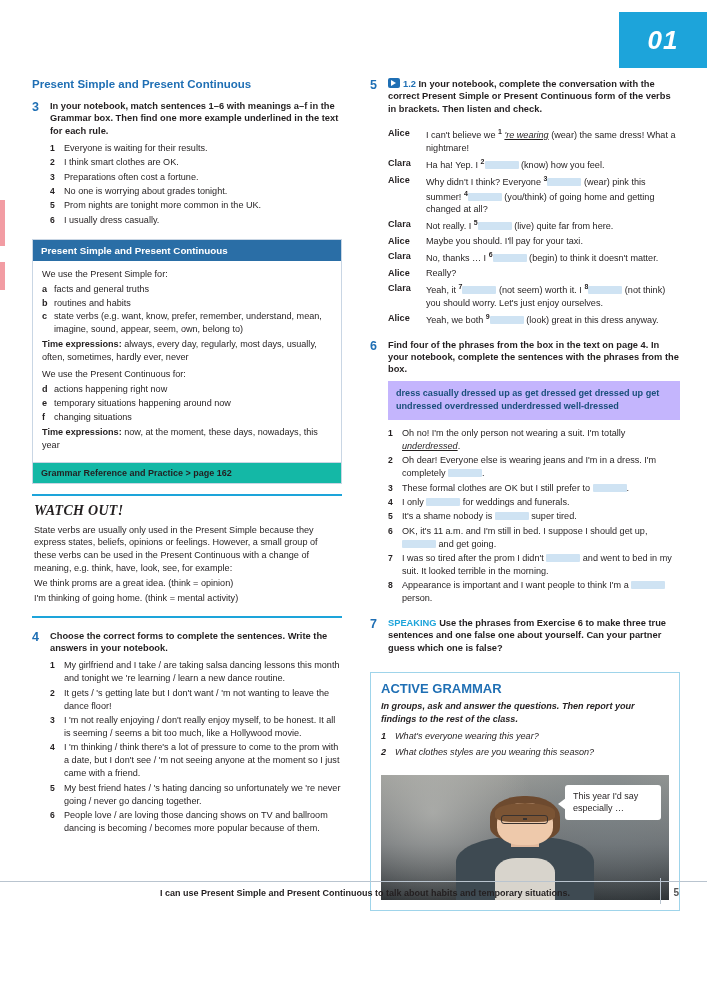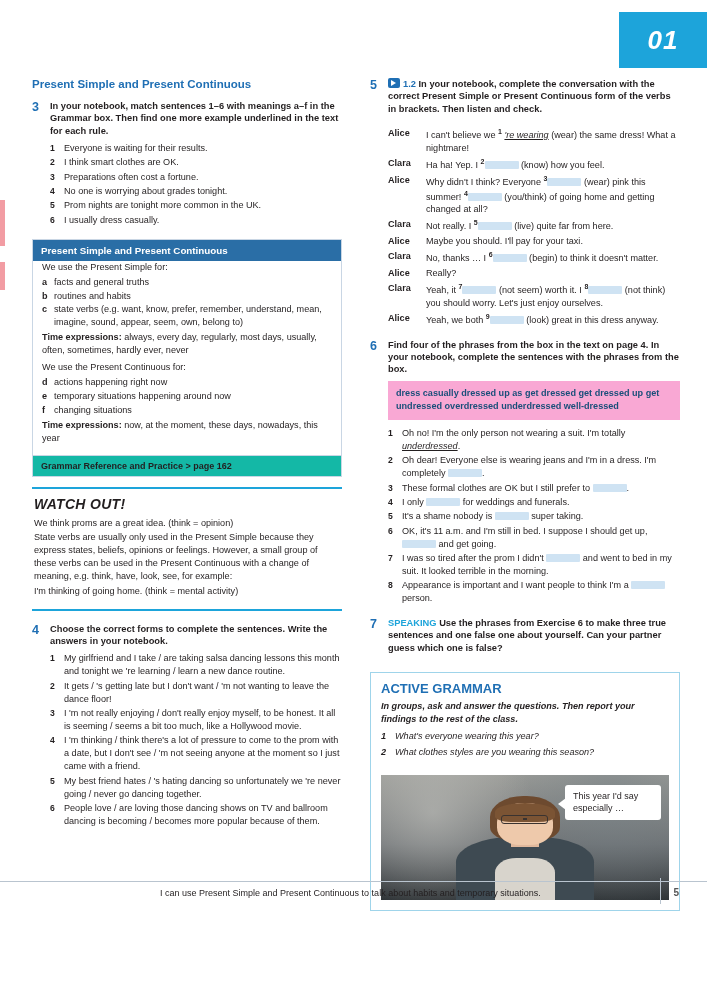--- a/index.html
+++ b/index.html
@@ -56,38 +56,39 @@
   .ol li .n {
     position:absolute; left:0; top:0; font-weight:bold; color:#231f20; font-size:8.6px;
   }
 
   
   .gbox { border:1px solid #c9d6e4; margin-bottom:10px; background:#ffffff; }
   .gbox-head {
     background:#2a6ea6; color:#fff; font-size:9.8px; font-weight:bold;
     padding:5px 8px;
   }
-  .gbox-body { padding:0 9px 8px 9px; font-size:9.1px; line-height:1.42; }
+  .gbox-body { padding:7px 9px 8px 9px; font-size:9.1px; line-height:1.42; }
   .gbox-body p { margin:0 0 2px 0; }
   .gbox-body .lettered { margin:0 0 2px 0; padding:0; list-style:none; }
   .gbox-body .lettered li { position:relative; padding-left:12px; margin-bottom:1px; }
   .gbox-body .lettered li .L { position:absolute; left:0; top:0; font-weight:bold; }
   .gbox-foot {
     border-top:1px solid #c9d6e4; background:#14b8a6;
     font-size:9px; font-weight:bold; padding:5px 8px; color:#231f20;
   }
 
   
   .watchout {
     border-top:2px solid #1da4da; border-bottom:2px solid #1da4da;
     padding:7px 2px 9px 2px; margin-bottom:12px;
   }
   .watchout h3 {
     margin:0 0 5px 0; font-style:italic; font-size:14px; font-weight:bold;
     letter-spacing:0.3px;
+    font-family:Liberation Serif, serif;
   }
   .watchout p { margin:0 0 2px 0; font-size:9.1px; line-height:1.42; }
 
   
   .audio-ico {
     display:inline-block; width:12px; height:10px; background:#1f6fb4;
     border-radius:2px; position:relative; vertical-align:-1px; margin-right:3px;
   }
   .audio-ico::after {
     content:""; position:absolute; left:3px; top:2px;
@@ -100,21 +101,21 @@
   .dline { display:flex; font-size:9.1px; line-height:1.42; margin-bottom:2px; }
   .dname { width:38px; flex:0 0 38px; font-weight:bold; }
   .dtext { flex:1; }
   .gap {
     display:inline-block; background:#cfe3f3; height:8px; width:34px;
     vertical-align:-1px; border-radius:1px;
   }
   sup { font-size:7px; font-weight:bold; }
 
   .wordbox {
-    background:#f9a8d4; padding:6px 8px; font-size:9.1px; line-height:1.5;
+    background:#c4b5fd; padding:6px 8px; font-size:9.1px; line-height:1.5;
     margin:5px 0 7px 0; color:#1a4f7a; font-weight:bold;
   }
 
   .speaking-tag { color:#1da4da; font-weight:bold; font-size:9.3px; }
 
   .active-grammar {
     border:1px solid #9fd4ea; margin-top:18px;
   }
   .ag-head {
     color:#1f6fb4; font-size:13px; font-weight:bold; padding:8px 10px 4px 10px;
@@ -186,21 +187,21 @@
   
   .footer {
     position:absolute; left:0; bottom:18px; width:707px;
     border-top:1px solid #b9c4cf;
     padding-top:5px;
   }
   .footer-inner {
     display:flex; align-items:center; justify-content:space-between;
     padding:0 28px 0 160px;
   }
-  .footer-text { font-size:9px; font-weight:normal; }
+  .footer-text { font-size:9px; font-weight:bold; }
   .footer-page { font-size:10px; font-weight:bold; color:#555; }
   .footer-rule {
     position:absolute; right:46px; bottom:-6px; width:1px; height:26px; background:#b9c4cf;
   }
 
   i.it { font-style:italic; }
   b.bd { font-weight:bold; }
   u.ul { text-decoration:underline; }
 </style>
 </head>
@@ -252,22 +253,22 @@
             <li><span class="L">e</span><span>temporary situations happening around now</span></li>
             <li><span class="L">f</span><span>changing situations</span></li>
           </ul>
           <p><b class="bd">Time expressions:</b> <span>now, at the moment, these days, nowadays, this year</span></p>
         </div>
         <div class="gbox-foot">Grammar Reference and Practice &gt; page 162</div>
       </div>
 
       <div class="watchout">
         <h3>WATCH OUT!</h3>
+        <p>State verbs are usually only used in the Present Simple because they express states, beliefs, opinions or feelings. However, a small group of these verbs can be used in the Present Continuous with a change of meaning, e.g. think, have, look, see, for example:</p>
         <p>We think proms are a great idea. (think = opinion)</p>
-        <p>State verbs are usually only used in the Present Simple because they express states, beliefs, opinions or feelings. However, a small group of these verbs can be used in the Present Continuous with a change of meaning, e.g. think, have, look, see, for example:</p>
         <p>I'm thinking of going home. (think = mental activity)</p>
       </div>
 
       <div class="ex">
         <div class="ex-num">4</div>
         <div class="ex-body">
           <p class="ex-instr">Choose the correct forms to complete the sentences. Write the answers in your notebook.</p>
           <ul class="ol">
             <li><span class="n">1</span><span>My girlfriend and I take / are taking salsa dancing lessons this month and tonight we 're learning / learn a new dance routine.</span></li>
             <li><span class="n">2</span><span>It gets / 's getting late but I don't want / 'm not wanting to leave the dance floor!</span></li>
@@ -335,21 +336,21 @@
       <div class="ex">
         <div class="ex-num">6</div>
         <div class="ex-body">
           <p class="ex-instr">Find four of the phrases from the box in the text on page 4. In your notebook, complete the sentences with the phrases from the box.</p>
           <div class="wordbox">dress casually   dressed up as   get dressed   get dressed up get undressed   overdressed   underdressed   well-dressed</div>
           <ul class="ol">
             <li><span class="n">1</span><span>Oh no! I'm the only person not wearing a suit. I'm totally </span><i class="it"><u class="ul">underdressed</u></i><span>.</span></li>
             <li><span class="n">2</span><span>Oh dear! Everyone else is wearing jeans and I'm in a dress. I'm completely </span><span class="gap"></span><span>.</span></li>
             <li><span class="n">3</span><span>These formal clothes are OK but I still prefer to </span><span class="gap"></span><span>.</span></li>
             <li><span class="n">4</span><span>I only </span><span class="gap"></span><span> for weddings and funerals.</span></li>
-            <li><span class="n">5</span><span>It's a shame nobody is </span><span class="gap"></span><span> super taking.</span></li>
+            <li><span class="n">5</span><span>It's a shame nobody is </span><span class="gap"></span><span> super tired.</span></li>
             <li><span class="n">6</span><span>OK, it's 11 a.m. and I'm still in bed. I suppose I should get up, </span><span class="gap"></span><span> and get going.</span></li>
             <li><span class="n">7</span><span>I was so tired after the prom I didn't </span><span class="gap"></span><span> and went to bed in my suit. It looked terrible in the morning.</span></li>
             <li><span class="n">8</span><span>Appearance is important and I want people to think I'm a </span><span class="gap"></span><span> person.</span></li>
           </ul>
         </div>
       </div>
 
       <div class="ex">
         <div class="ex-num">7</div>
         <div class="ex-body">

